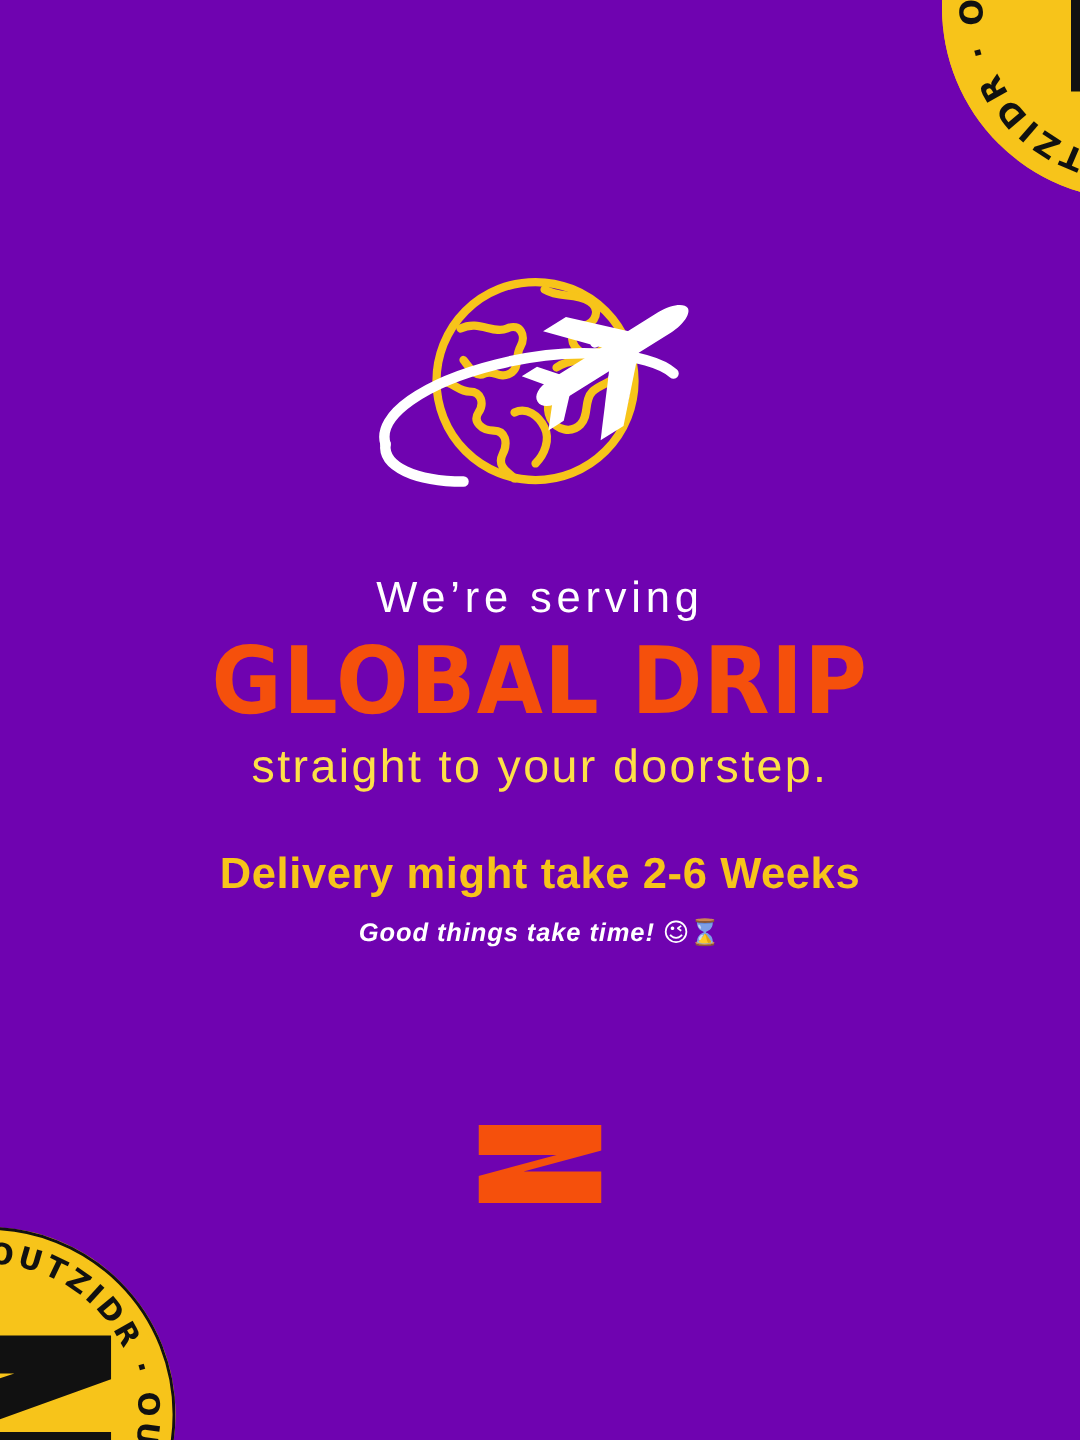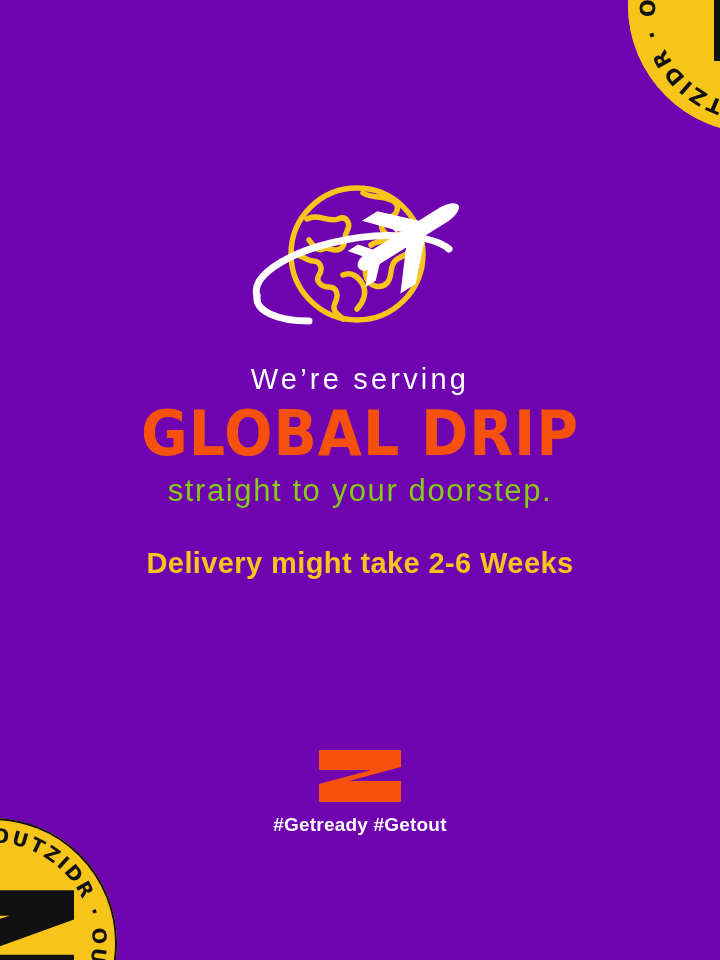--- a/index.html
+++ b/index.html
@@ -49,37 +49,38 @@
     width:720px;
     text-align:center;
   }
 
   .line-serving {
     font-size:29px;
     font-weight:300;
     color:#FFFFFF;
     letter-spacing:3.2px;
     line-height:34px;
+    margin-top:20px;
   }
 
   .line-headline {
     font-family:"DejaVu Sans", sans-serif;
     font-size:62px;
     font-weight:bold;
     color:#F5500C;
     letter-spacing:1px;
     line-height:66px;
     margin-top:5px;
     transform:scaleX(0.92);
   }
 
   .line-straight {
     font-size:31px;
     font-weight:300;
-    color:#84cc16;
+    color:#fde047;
     letter-spacing:1.6px;
     line-height:36px;
     margin-top:6px;
   }
 
   .line-delivery {
     font-size:29px;
     font-weight:bold;
     color:#F7C41A;
     letter-spacing:0.4px;
@@ -203,22 +204,25 @@
 
   <div id="copy">
     <div class="line-serving">We’re serving</div>
 
     <div class="line-headline">GLOBAL DRIP</div>
 
     <div class="line-straight">straight to your doorstep.</div>
 
     <div class="line-delivery">Delivery might take 2-6 Weeks</div>
 
+    <div class="line-tagline">
+      <span>Good things take time!</span>
+      <span class="emoji">😉⌛</span>
+    </div>
   </div>
 
   <div id="lockup">
     <svg id="z-mark" viewBox="0 0 82 52" aria-hidden="true">
       <path d="M0,0 L82,0 L82,17 L30,31 L82,31 L82,52 L0,52 L0,34 L52,20 L0,20 Z" fill="#F5500C"></path>
     </svg>
-    <div id="hashtags">#Getready #Getout</div>
   </div>
 
 </div>
 
 </body></html>

